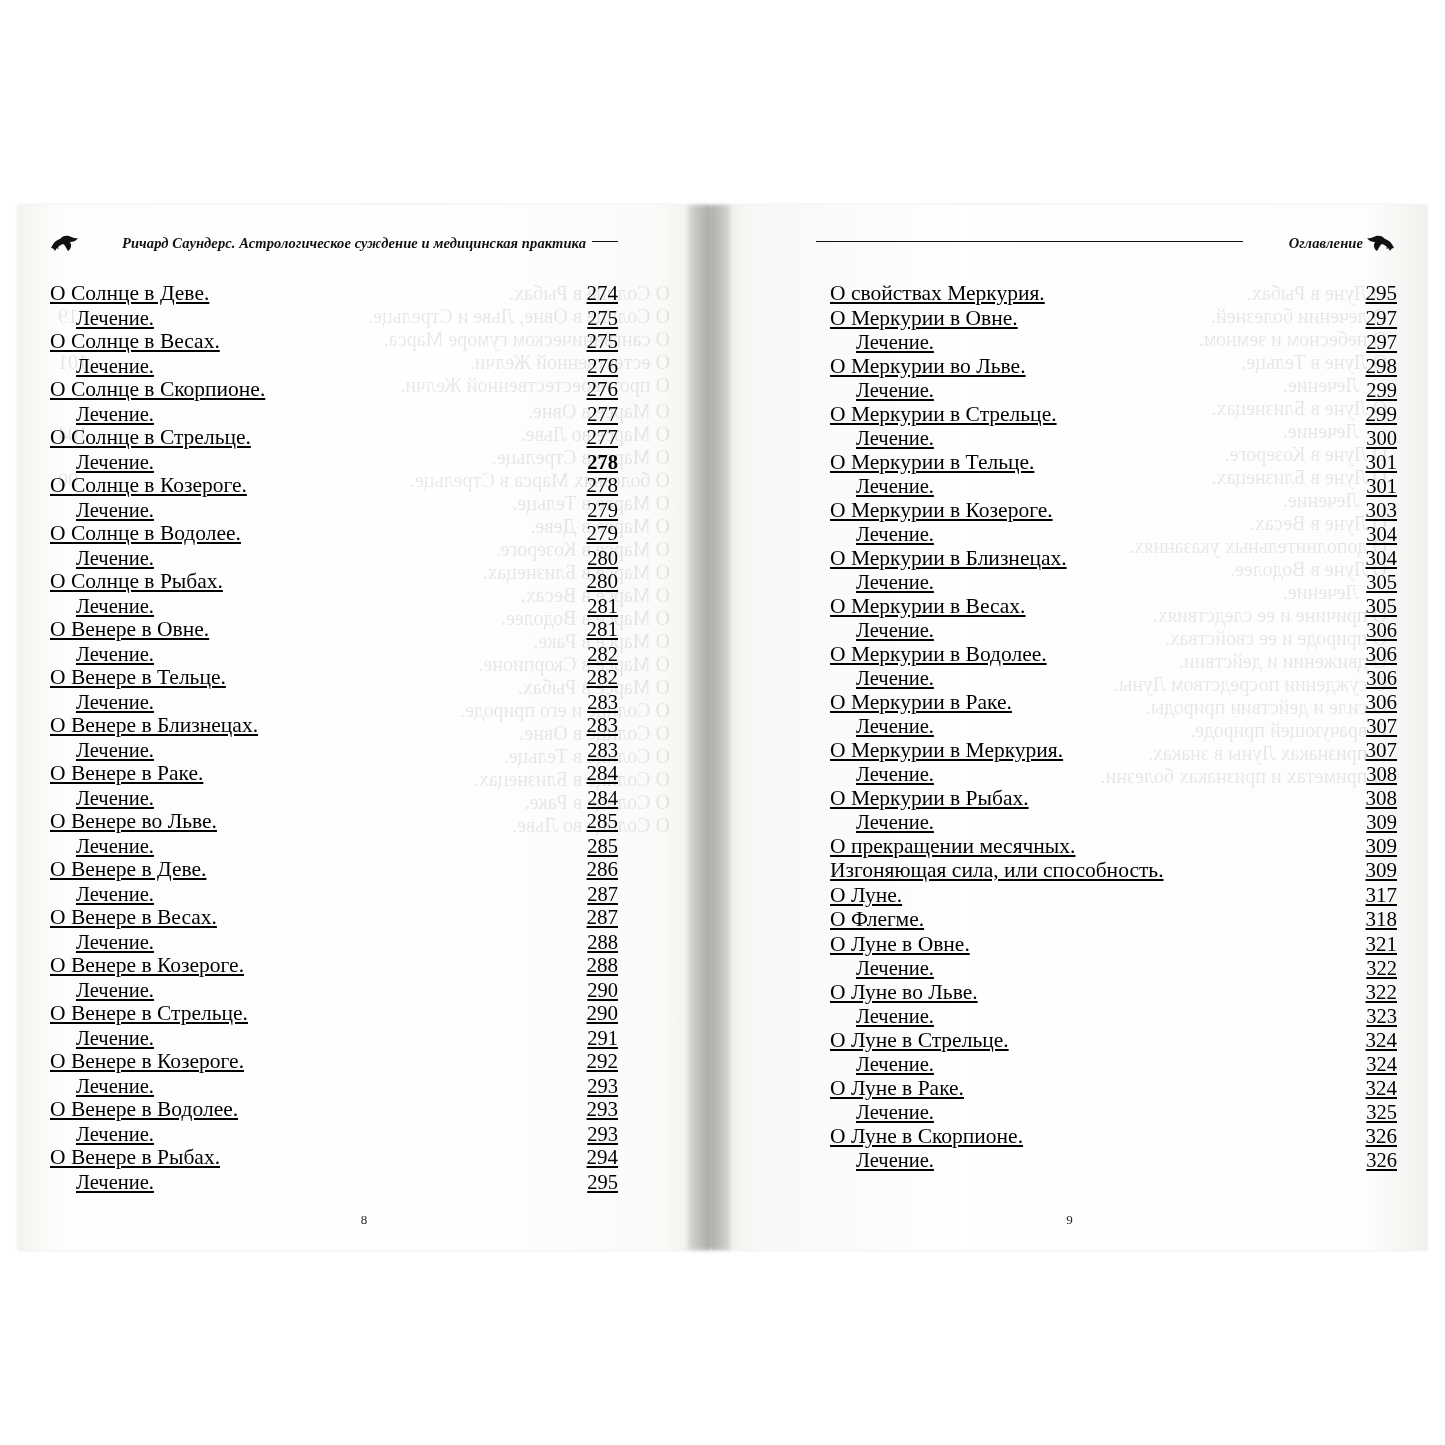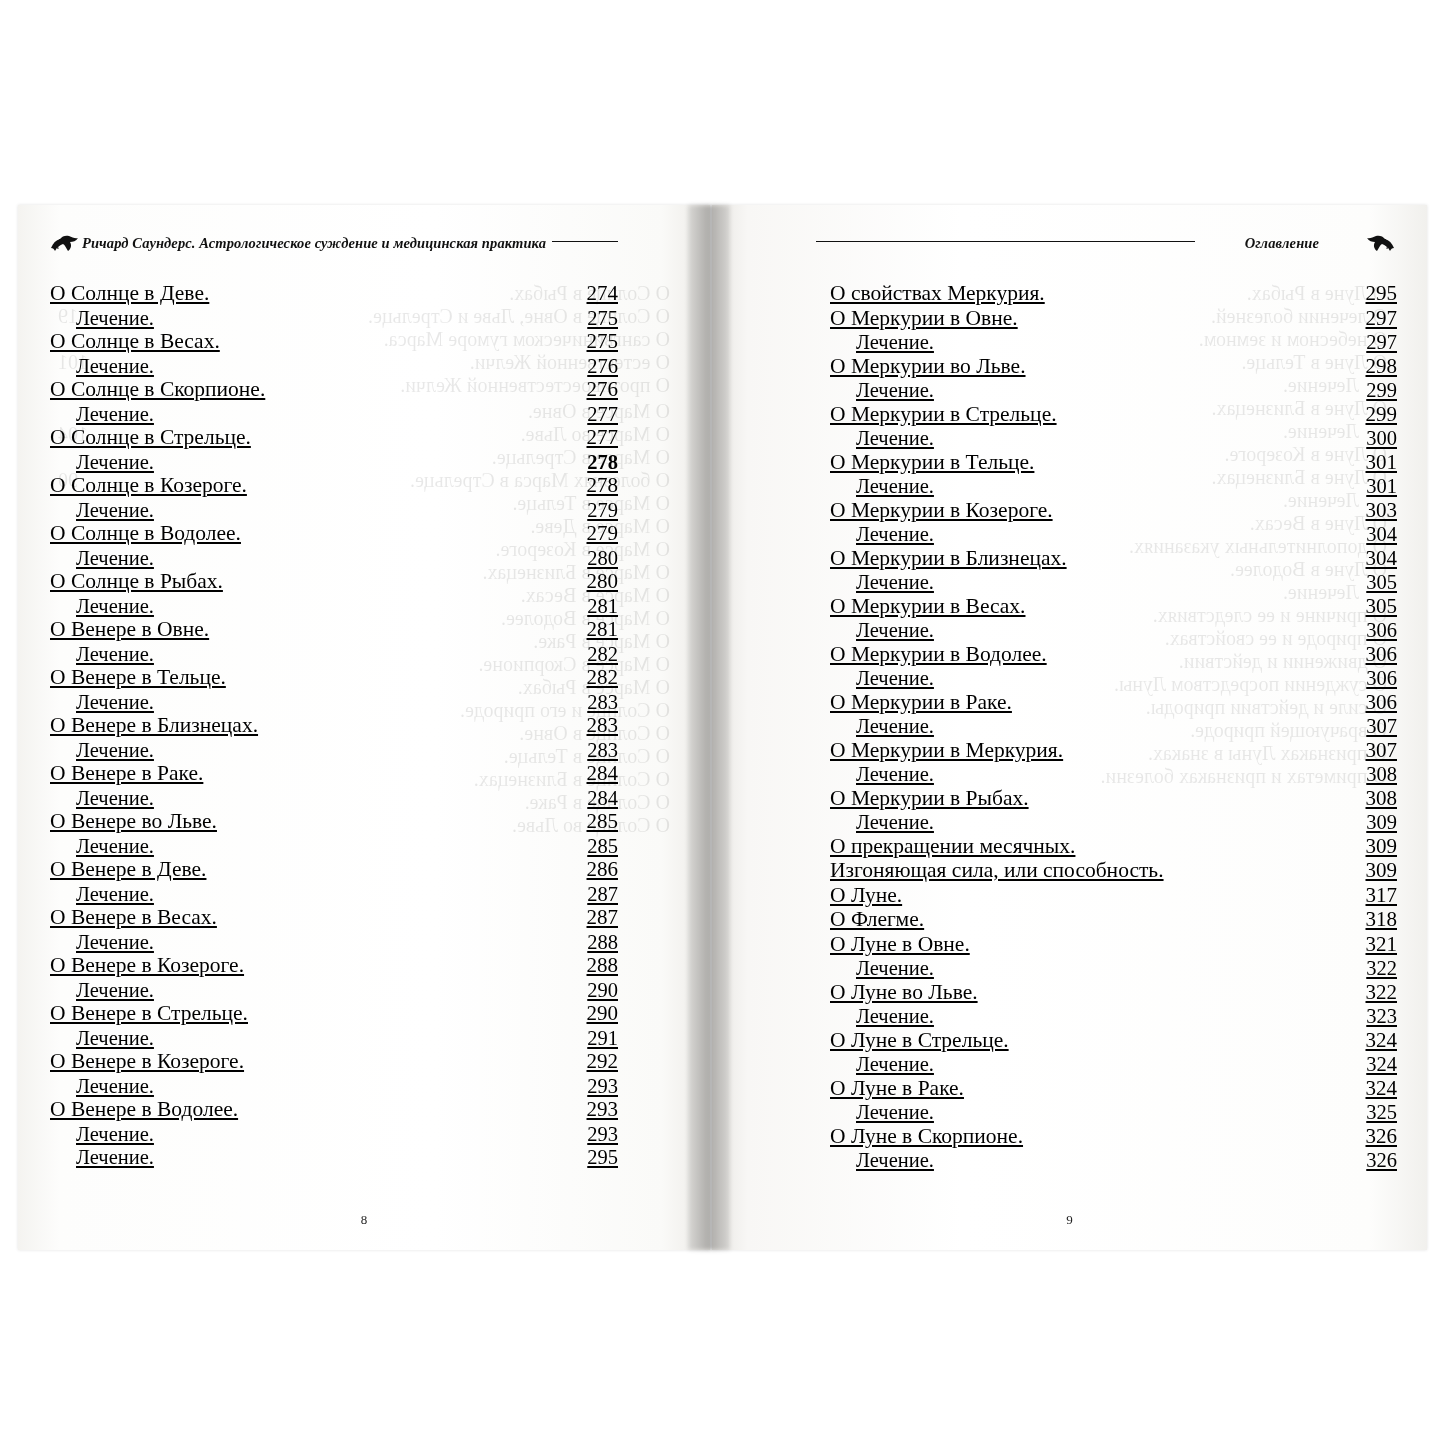--- a/index.html
+++ b/index.html
@@ -67,38 +67,39 @@
     display: flex;
     align-items: center;
     font-family: "Liberation Serif", serif;
     font-size: 14.5px;
     font-weight: bold;
     font-style: italic;
     color: #111;
     letter-spacing: 0.1px;
   }
   .runhead.left { left: 30px; right: 86px; }
-  .runhead.right { left: 98px; right: 30px; justify-content: flex-end; gap: 44px; }
+  .runhead.right { left: 98px; right: 30px; justify-content: flex-end; }
 
   .runhead .rule {
     flex: 1 1 auto;
     border-bottom: 1.4px solid #111;
     height: 1px;
     margin: 0 6px 4px 6px;
   }
 
   .orn {
     width: 34px;
     height: 20px;
     flex: 0 0 auto;
     display: block;
   }
 
   .runhead-text {
     white-space: nowrap;
+    margin-left: 40px;
   }
 
   
   .toc {
     position: absolute;
     top: 78px;
     font-size: 21.5px;
     line-height: 1.0;
     text-decoration: underline;
   }
@@ -489,20 +490,25 @@
         <div class="toc-row lvl1">
           <span class="toc-title">О Венере в Водолее.</span>
           <span class="toc-fill"></span>
           <span class="toc-page">293</span>
         </div>
         <div class="toc-row lvl2">
           <span class="toc-title">Лечение.</span>
           <span class="toc-fill"></span>
           <span class="toc-page">293</span>
         </div>
+        <div class="toc-row lvl1">
+          <span class="toc-title">О Венере в Рыбах.</span>
+          <span class="toc-fill"></span>
+          <span class="toc-page">294</span>
+        </div>
         <div class="toc-row lvl2">
           <span class="toc-title">Лечение.</span>
           <span class="toc-fill"></span>
           <span class="toc-page">295</span>
         </div>
       </div>
 
     <div class="folio folio-left">8</div>
   </div>
 

